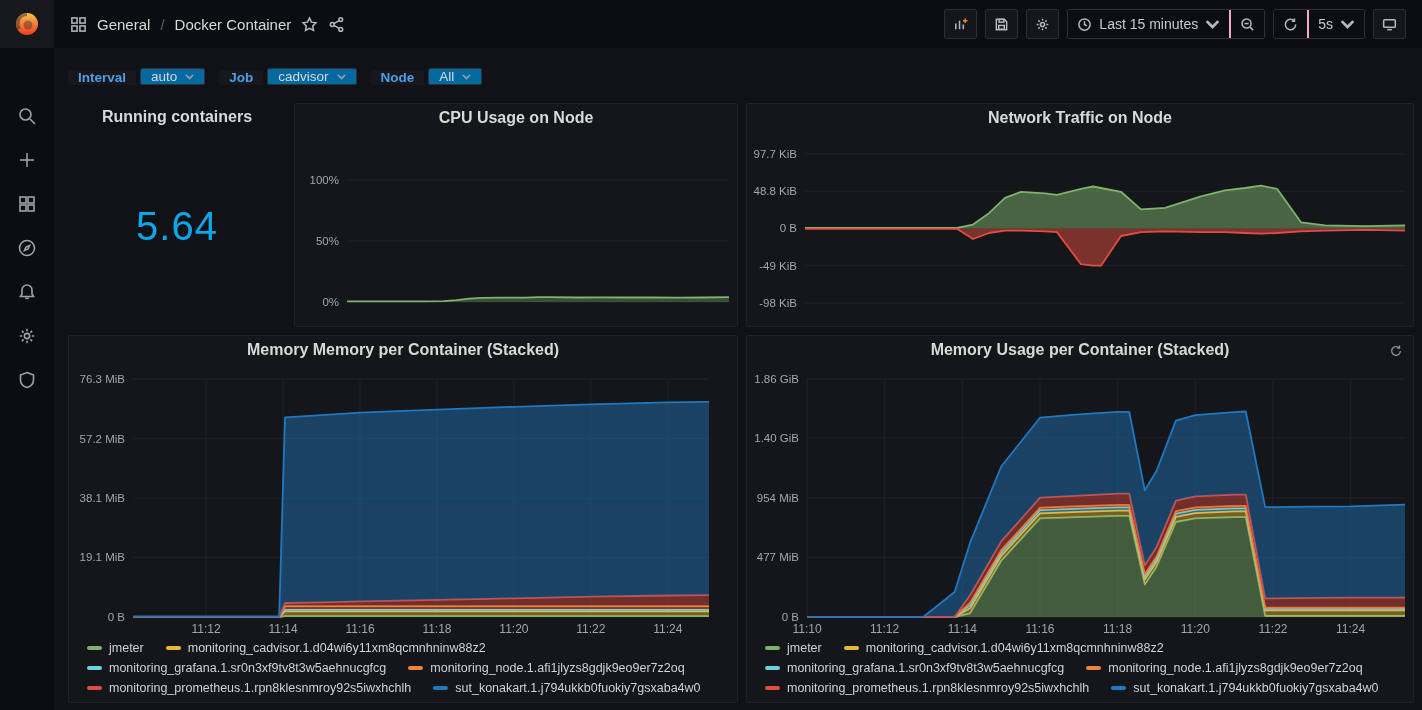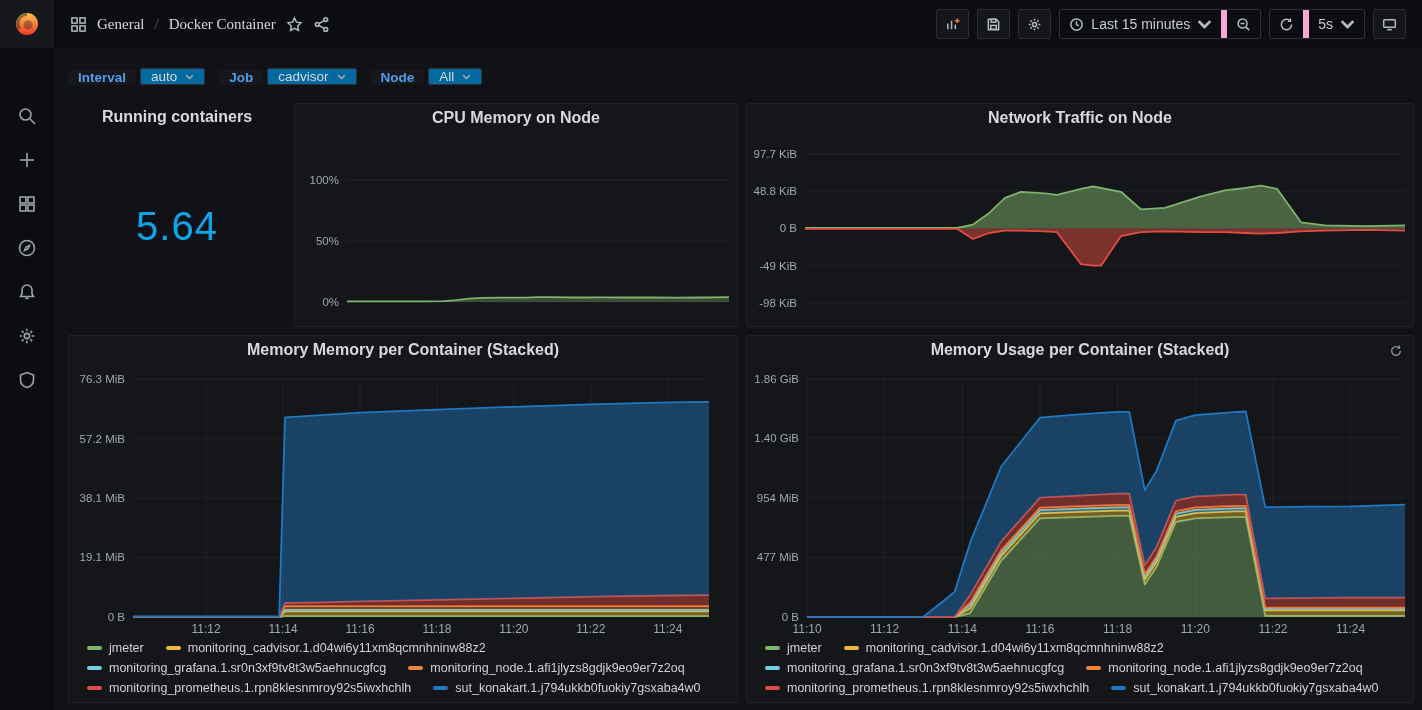--- a/index.html
+++ b/index.html
@@ -7,31 +7,31 @@
               font-family:"Liberation Sans", sans-serif; color:#d8d9da; }
 
   
   .sidebar { position:absolute; left:0; top:0; width:54px; height:710px; background:#0c0d10; z-index:5; }
   .logo-cell { width:54px; height:48px; background:#17181c; display:flex; align-items:center; justify-content:center; }
   .side-icons { display:flex; flex-direction:column; align-items:center; gap:24px; padding-top:58px; }
   .side-icons svg { width:20px; height:20px; stroke:#9da2ab; fill:none; stroke-width:1.6; cursor:pointer; }
 
   .header { position:absolute; left:54px; top:0; right:0; height:48px; background:#0c0d10;
             display:flex; align-items:center; padding:0 16px; gap:10px; }
-  .crumb { display:flex; align-items:center; gap:10px; font-size:15px;font-family:Liberation Serif, serif; }
+  .crumb { display:flex; align-items:center; gap:10px; font-size:15px; }
   .crumb .sep { color:#5a5e66; }
   .hicon { width:17px; height:17px; stroke:#b4b9c0; fill:none; stroke-width:1.6; cursor:pointer; }
   .hbtns { margin-left:auto; display:flex; align-items:center; gap:8px; }
   .btn { height:30px; min-width:32px; display:flex; align-items:center; justify-content:center; gap:7px;
          background:#141619; border:1px solid #2c2f36; border-radius:2px; padding:0 8px; cursor:pointer;
          font-size:14px; color:#c7ccd3; }
   .btn svg { width:15px; height:15px; stroke:#b4b9c0; fill:none; stroke-width:1.6; }
   .btn-group { display:flex; align-items:stretch; height:30px; border:1px solid #2c2f36; border-radius:2px; }
   .btn-group .seg { display:flex; align-items:center; gap:7px; padding:0 9px; font-size:14px; color:#c7ccd3; cursor:pointer; }
-  .btn-group .seg + .seg { border-left:6px solid #f9a8d4; }
+  .btn-group .seg + .seg { border-left:2px solid #f9a8d4; }
   .btn-group svg { width:15px; height:15px; stroke:#b4b9c0; fill:none; stroke-width:1.6; }
   .chev { width:9px; height:6px; stroke:#9da2ab; fill:none; stroke-width:1.6; }
 
   .subheader { position:absolute; left:54px; top:48px; right:0; height:44px; background:#111217;
                display:flex; align-items:center; gap:14px; padding:0 14px; }
   .var { display:flex; align-items:flex-end; height:30px; }
   .var-label { display:flex; align-items:center; padding:0 10px; background:#16181d; color:#4f9ee9;
                font-size:13.5px; font-weight:bold; border-radius:2px 0 0 2px; }
   .var-value { display:flex; align-items:center; gap:8px; padding:0 10px; margin-left:4px; background:#0369a1;
                border:1px solid #2e3036; border-radius:2px; font-size:13.5px; color:#d8d9da; cursor:pointer; }
@@ -223,21 +223,21 @@
     </span>
   </div>
 </div>
 
 <section id="stat-panel" class="panel transparent" style="left:68px; top:103px; width:218px; height:224px;">
   <div class="ptitle">Running containers</div>
   <div class="stat-value">5.64</div>
 </section>
 
 <section class="panel" style="left:294px; top:103px; width:444px; height:224px;">
-  <div class="ptitle">CPU Memory on Node</div>
+  <div class="ptitle">CPU Usage on Node</div>
   <div class="chart" style="top:30px; height:194px;">
       <svg width="442" height="194">
         <line x1="52" y1="46" x2="434" y2="46" stroke="#202226" stroke-width="1"></line>
         <text x="44" y="50" fill="#9fa7b3" font-size="11.5" text-anchor="end">100%</text>
         <line x1="52" y1="107" x2="434" y2="107" stroke="#202226" stroke-width="1"></line>
         <text x="44" y="111" fill="#9fa7b3" font-size="11.5" text-anchor="end">50%</text>
         <line x1="52" y1="168" x2="434" y2="168" stroke="#202226" stroke-width="1"></line>
         <text x="44" y="172" fill="#9fa7b3" font-size="11.5" text-anchor="end">0%</text>
         <polygon points="52.0,167.3 77.5,167.3 102.9,167.3 128.4,167.3 148.8,167.1 161.5,166.2 174.2,164.6 187.0,163.9 204.8,163.7 230.3,163.6 243.0,163.2 255.7,163.2 281.2,163.5 306.7,163.4 332.1,163.5 357.6,163.5 383.1,163.6 408.5,163.5 434.0,163.2 434.0,168.0 52.0,168.0" fill="#7eb26d" fill-opacity="0.35"></polygon>
         <polyline points="52.0,167.3 77.5,167.3 102.9,167.3 128.4,167.3 148.8,167.1 161.5,166.2 174.2,164.6 187.0,163.9 204.8,163.7 230.3,163.6 243.0,163.2 255.7,163.2 281.2,163.5 306.7,163.4 332.1,163.5 357.6,163.5 383.1,163.6 408.5,163.5 434.0,163.2" fill="none" stroke="#7eb26d" stroke-width="1.8" stroke-linejoin="round"></polyline>

